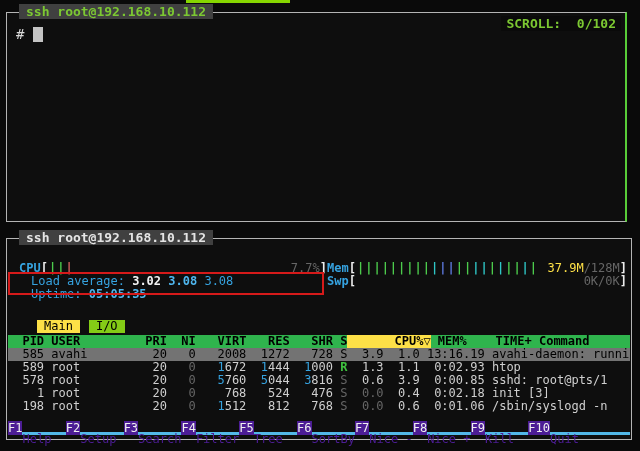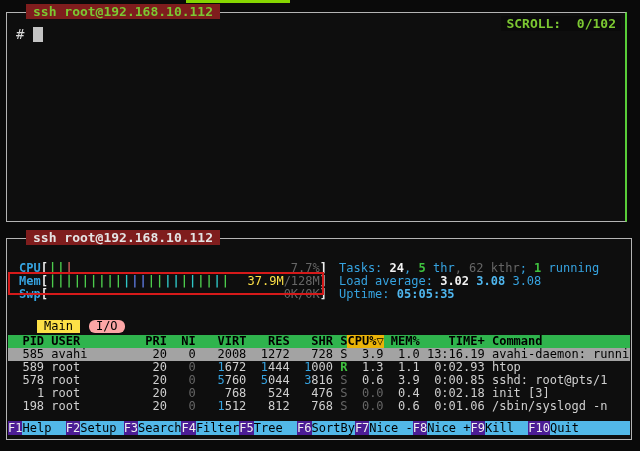--- a/index.html
+++ b/index.html
@@ -4,21 +4,21 @@
 <style>
   html,body{margin:0;padding:0;background:#000;}
   body{position:relative;width:640px;height:451px;overflow:hidden;background:#0a0a0a;
        font-family:"DejaVu Sans Mono",monospace;}
   
   .artifact{position:absolute;left:186px;top:0;width:104px;height:3px;background:#86d500;}
   
   .pane{position:absolute;border:1px solid #b4b4b4;background:#0e0e0e;}
   .pane-top{left:6px;top:12px;width:618px;height:208px;border-right:2px solid #58cc38;}
   .pane-bottom{left:6px;top:238px;width:624px;height:200px;}
-  .pane-title{position:absolute;top:-9px;left:19px;background:#7f1d1d;padding:0 7px;
+  .pane-title{position:absolute;top:-9px;left:12px;background:#404040;padding:0 7px;
               font-weight:bold;font-size:13px;white-space:pre;}
   .pane-top .pane-title{color:#7cc832;}
   .pane-bottom .pane-title{color:#e4e4e4;}
   .scroll-ind{position:absolute;top:-9px;right:4px;background:#0a0a0a;padding:0 5px;
               font-weight:bold;font-size:13px;color:#7cc832;white-space:pre;margin-top:12px;}
   .prompt-line{padding:13px 0 0 9px;font-size:14px;color:#d8d8d8;}
   .cursor{display:inline-block;width:10px;height:15px;background:#c4c4c4;margin-left:9px;
           vertical-align:text-bottom;}
   
   .hstats{position:absolute;top:23px;left:12px;right:4px;display:grid;
@@ -30,39 +30,39 @@
   .m-val{margin-left:auto;white-space:pre;}
   .bar-g{color:#4ccb4c}.bar-c{color:#2fc6c6}.bar-b{color:#5d79de}.bar-r{color:#d45f5f}
   .stat{height:13px;padding-left:12px;white-space:pre;}
   .stat span,.m-val span{white-space:pre;}
   .t-blue{color:#36a3e0}.t-bold{color:#f2f2f2;font-weight:bold}.t-green{color:#3fc23f;font-weight:bold}
   .t-dim{color:#666}.t-boldblue{color:#4fb6ee;font-weight:bold}.t-text{color:#fde047}
   
   .tabs{position:absolute;top:81px;left:14px;font-size:12px;line-height:13px;display:flex;gap:9px;}
   .tab{padding:0 7px;color:#000;height:13px;}
   .tab.active{background:#fde047;margin-left:16px;}
-  .tab.inactive{background:#fca5a5;border-radius:6px;}
+  .tab.inactive{background:#84cc16;}
   
   .htable{position:absolute;top:96px;left:1px;right:1px;font-size:12px;line-height:13px;}
   .prow,.hrow{display:flex;height:13px;white-space:pre;color:#cfcfcf;}
   .hrow{background:#2fb44d;color:#000;font-weight:bold;}
-  .hrow .sort{background:#eab308;}
-  .prow.sel{background:#a3a3a3;}
+  .hrow .sort{background:#fde047;padding-left:47px;}
+  .prow.sel{background:#737373;}
   .prow.sel span{color:#000 !important;font-weight:normal;}
   .c-pid{width:5ch;text-align:right}.c-user{width:11ch;padding-left:1ch}
   .c-pri{width:5ch;text-align:right}.c-ni{width:4ch;text-align:right}
   .c-virt{width:7ch;text-align:right}.c-res{width:6ch;text-align:right}
   .c-shr{width:6ch;text-align:right}.c-s{width:2ch;text-align:right}
   .c-cpu{width:5ch;text-align:right}.c-mem{width:5ch;text-align:right}
   .c-time{width:9ch;text-align:right}.c-cmd{flex:1;padding-left:1ch;overflow:hidden}
   .k-cyan{color:#36a3e0}.k-dim{color:#666}.k-grn{color:#3fc23f;font-weight:bold}
   
   .fbar{position:absolute;bottom:4px;left:1px;right:1px;display:flex;font-size:12px;line-height:14px;height:14px;}
   .fk-key{color:#f0f0f0;background:#4c1d95;white-space:pre;}
-  .fk-label{color:#000000;background:#52b8e8;white-space:pre;}
+  .fk-label{color:#4c1d95;background:#52b8e8;white-space:pre;margin-top:11px;}
   .fk-label.grow{flex:1;}
   
   .anno{position:absolute;left:8px;top:272px;width:312px;height:19px;
         border:2px solid #d51a1a;z-index:50;pointer-events:none;}
 </style>
 </head>
 <body>
 
 <div class="artifact"></div>
 
@@ -77,21 +77,20 @@
 
   <div class="hstats">
 
   <div class="meter">
         <span class="m-label">CPU</span>
         <span class="m-brk">[</span>
         <span class="m-bars"><span class="bar-g">|</span><span class="bar-g">|</span><span class="bar-r">|</span></span>
         <span class="m-val"><span class="t-dim">7.7%</span></span>
         <span class="m-brk">]</span>
       </div>
-      <div class="stat"><span class="t-blue">Tasks: </span><span class="t-bold">24</span><span class="t-blue">, </span><span class="t-green">5</span><span class="t-blue"> thr</span><span class="t-dim">, 62 kthr</span><span class="t-blue">; </span><span class="t-green">1</span><span class="t-blue"> running</span></div>
       <div class="meter">
         <span class="m-label">Mem</span>
         <span class="m-brk">[</span>
         <span class="m-bars"><span class="bar-g">|</span><span class="bar-g">|</span><span class="bar-g">|</span><span class="bar-g">|</span><span class="bar-g">|</span><span class="bar-g">|</span><span class="bar-g">|</span><span class="bar-g">|</span><span class="bar-g">|</span><span class="bar-c">|</span><span class="bar-b">|</span><span class="bar-b">|</span><span class="bar-g">|</span><span class="bar-g">|</span><span class="bar-c">|</span><span class="bar-c">|</span><span class="bar-g">|</span><span class="bar-c">|</span><span class="bar-g">|</span><span class="bar-g">|</span><span class="bar-c">|</span><span class="bar-g">|</span></span>
         <span class="m-val"><span class="t-text">37.9M</span><span class="t-dim">/128M</span></span>
         <span class="m-brk">]</span>
       </div>
       <div class="stat"><span class="t-blue">Load average: </span><span class="t-bold">3.02 </span><span class="t-boldblue">3.08 </span><span class="t-blue">3.08</span></div>
       <div class="meter">
         <span class="m-label">Swp</span>

